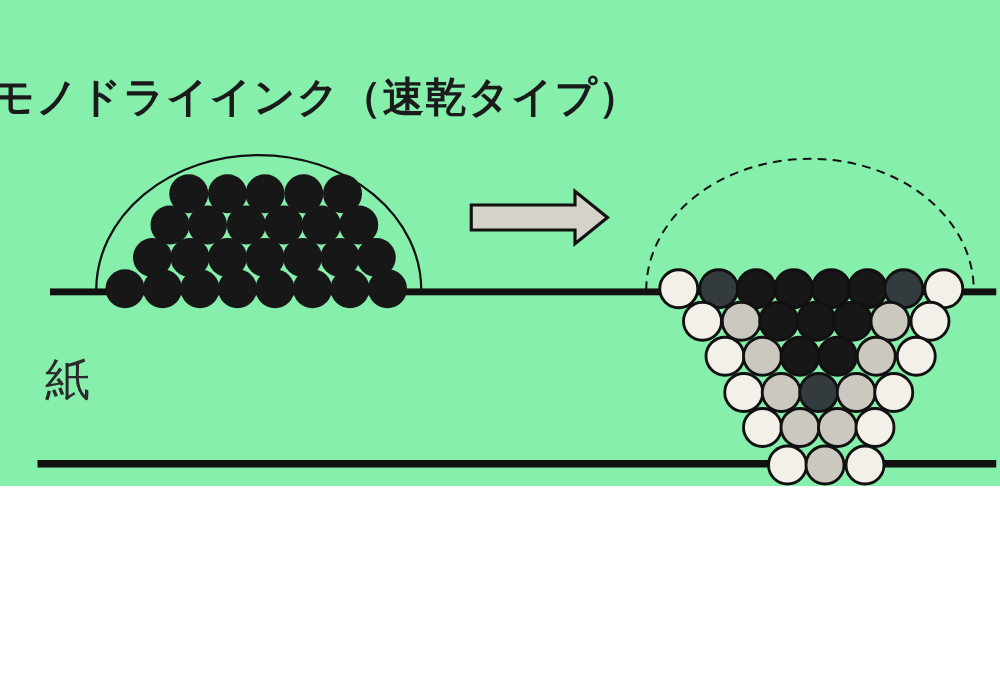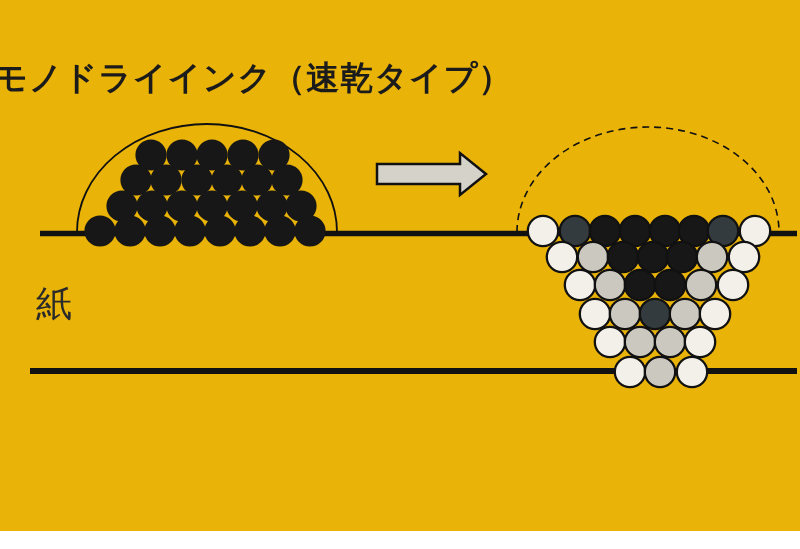--- a/index.html
+++ b/index.html
@@ -1,21 +1,21 @@
 <!DOCTYPE html>
 <html><head>
 <meta charset="utf-8">
 <style>
   html, body { margin: 0; padding: 0; background: #ffffff; }
   .stage {
     position: relative;
     width: 800px;
-    height: 531px;
+    height: 389px;
     overflow: hidden;
-    background: #eab308;
+    background: #86efac;
     font-family: "Liberation Sans", sans-serif;
   }
   .diagram-svg { position: absolute; left: 0; top: 0; }
   .title {
     position: absolute;
     left: -6px;
     top: 56px;
     font-size: 33px;
     font-weight: bold;
     color: #1b1b1b;

